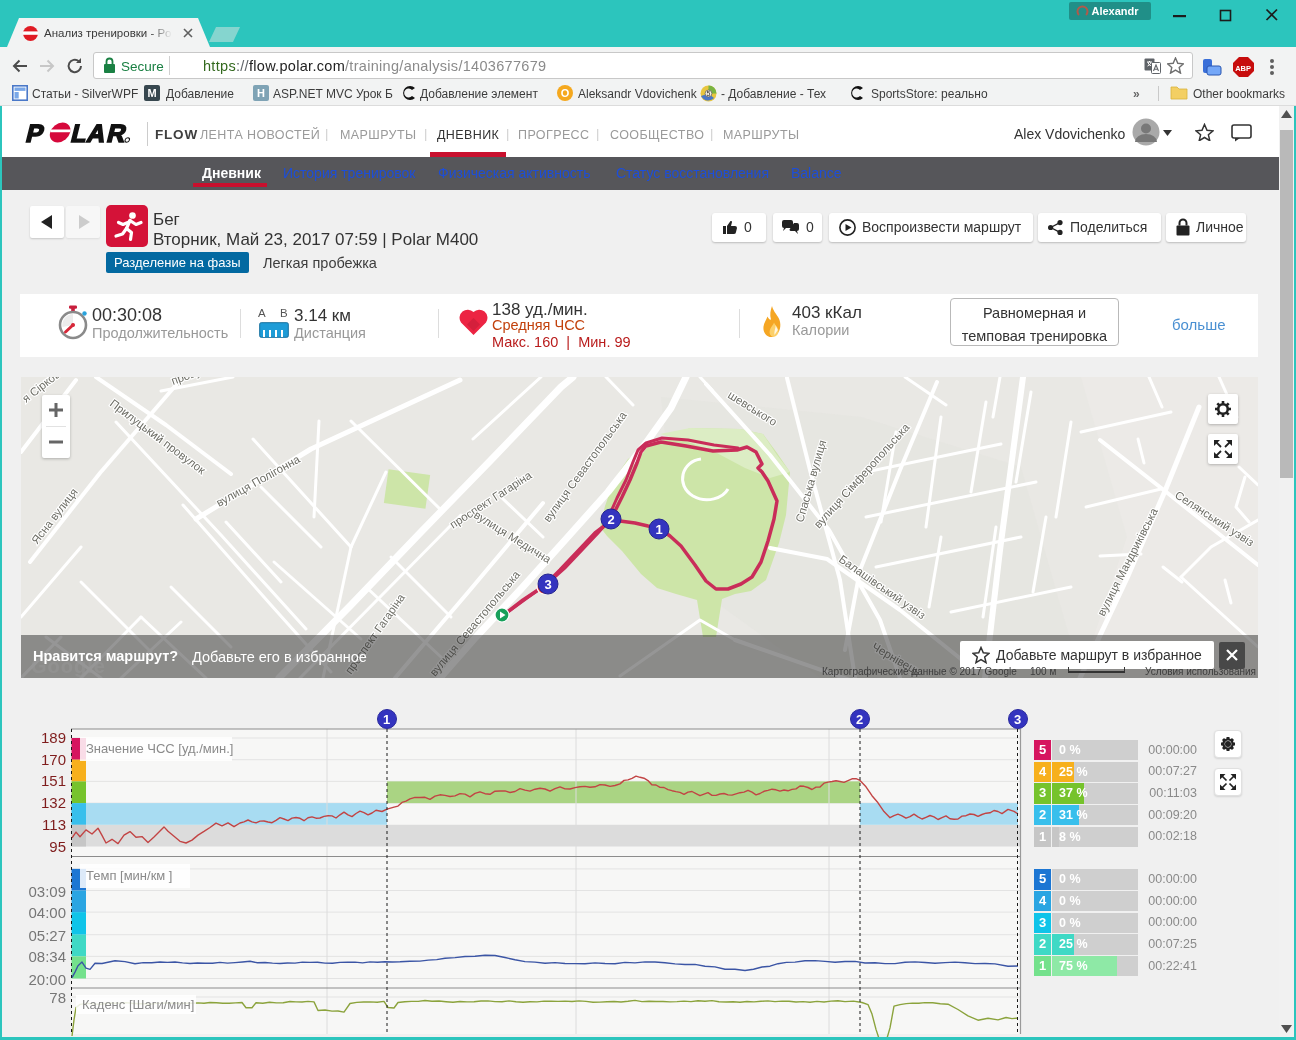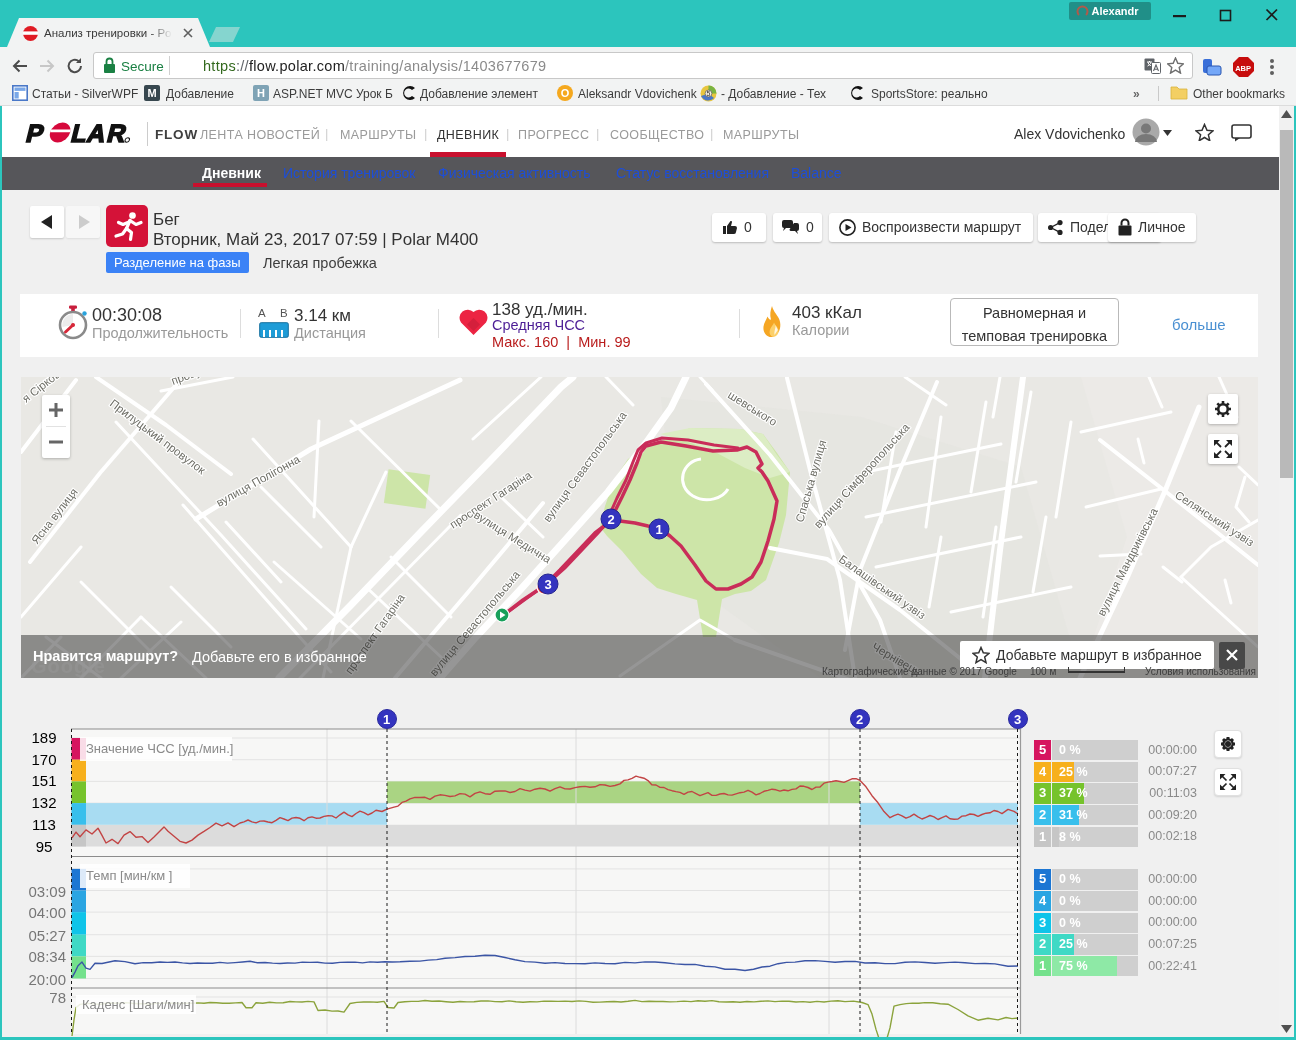--- a/index.html
+++ b/index.html
@@ -27,21 +27,21 @@
 .mnav{position:absolute;top:128px;font-size:12.5px;color:#9a9a9a;letter-spacing:.4px;}
 .mnavsep{position:absolute;top:126px;color:#d0d0d0;font-size:13px;}
 #subnav{left:2px;top:157px;width:1277px;height:33px;background:#56565a;}
 .snav{position:absolute;top:165px;font-size:14px;color:#1d4ed8;}
 #redline2{left:193px;top:183px;width:74px;height:4px;background:#c8102e;}
 
 .navbtn{position:absolute;top:206px;width:34px;height:32px;background:#fff;border-radius:2px;box-shadow:0 1px 2px rgba(0,0,0,.18);}
 #sporticon{left:106px;top:205px;width:42px;height:42px;background:#d41238;border-radius:5px;}
 #wtitle{left:153px;top:210px;font-size:17px;color:#333;}
 #wdate{left:153px;top:230px;font-size:17px;color:#333;}
-#chip{left:106px;top:252px;height:21px;background:#3b82f6;border-radius:2px;color:#fff;font-size:13px;line-height:21px;padding:0 8px;}
+#chip{left:106px;top:252px;height:21px;background:#0369a1;border-radius:2px;color:#fff;font-size:13px;line-height:21px;padding:0 8px;}
 #easyrun{left:263px;top:255px;font-size:14.5px;color:#3d3d3d;}
 .wbtn{position:absolute;top:213px;height:29px;background:#fff;border-radius:3px;box-shadow:0 1px 2px rgba(0,0,0,.22);font-size:14px;color:#333;line-height:29px;}
 
 #stats{left:20px;top:294px;width:1238px;height:63px;background:#fff;}
 .sdiv{position:absolute;width:1px;background:#ddd;top:309px;height:29px;}
 .big{font-size:17px;color:#333;}
 .gry{font-size:14.5px;color:#999;}
 #phasebtn{left:950px;top:298px;width:169px;height:48px;background:#fff;border:1px solid #b9b9b9;border-radius:4px;font-size:14.5px;color:#333;text-align:center;line-height:1.6;padding-top:3px;}
 #more{left:1172px;top:316px;font-size:15px;color:#4a90d2;}
 
@@ -53,21 +53,21 @@
 #xbtn{left:1219px;top:642px;width:26px;height:27px;background:#484848;border-radius:2px;}
 .attr{position:absolute;top:666px;font-size:10px;color:#3c3c3c;}
 .mapbtn{position:absolute;width:30px;height:30px;background:#fff;border-radius:2px;box-shadow:0 1px 3px rgba(0,0,0,.25);}
 
 #sbtrack{left:1279px;top:106px;width:15px;height:931px;background:#f1f1f1;}
 #sbthumb{left:1280px;top:130px;width:13px;height:348px;background:#b9b9b9;}
 #bleft{left:0;top:106px;width:2px;height:934px;background:#2cc5bd;}
 #bright{left:1294px;top:106px;width:2px;height:934px;background:#2cc5bd;}
 #bbottom{left:0;top:1037px;width:1296px;height:3px;background:#2cc5bd;}
 
-.axlab{position:absolute;font-size:15px;color:#000000;text-align:center;width:44px;}
+.axlab{position:absolute;font-size:15px;color:#7f1d1d;text-align:right;width:44px;}
 .axlab2{position:absolute;font-size:15px;color:#767676;text-align:right;width:52px;}
 .zrow{position:absolute;height:20.3px;}
 .zsq{position:absolute;left:0;top:0;width:17px;height:20.3px;color:#fff;font-size:13px;font-weight:bold;text-align:center;line-height:20.3px;}
 .zbar{position:absolute;left:18px;top:0;width:86px;height:20.3px;background:#cfcfcf;}
 .zfill{position:absolute;left:0;top:0;height:20.3px;}
 .zpct{position:absolute;left:25px;top:0;color:#fff;font-size:12.5px;font-weight:bold;line-height:20.3px;}
 .ztime{position:absolute;left:110px;top:2.5px;width:53px;font-size:12.5px;color:#8a8a8a;text-align:right;}
 .cbtn{position:absolute;left:1214px;width:28px;height:28px;background:#fff;border:1px solid #e0e0e0;border-radius:4px;box-shadow:0 1px 2px rgba(0,0,0,.12);}
 .phc{position:absolute;top:709px;width:20px;height:20px;border-radius:50%;background:#3434bf;color:#fff;font-size:13px;font-weight:bold;text-align:center;line-height:20px;border:1px solid #2a2a9e;}
 </style></head>
@@ -261,21 +261,21 @@
 <div class="wbtn" style="left:829px;width:204px"><svg style="position:absolute;left:10px;top:6px" width="17" height="17">
       <circle cx="8.5" cy="8.5" r="7.6" fill="none" stroke="#222" stroke-width="1.6"></circle>
       <path d="M6.5 5 L12.5 8.5 L6.5 12 Z" fill="#222"></path>
     </svg><span style="margin-left:33px">Воспроизвести маршрут</span></div>
 <div class="wbtn" style="left:1038px;width:123px"><svg style="position:absolute;left:10px;top:7px" width="15" height="15">
       <circle cx="12" cy="2.6" r="2.6" fill="#222"></circle>
       <circle cx="2.6" cy="7.5" r="2.6" fill="#222"></circle>
       <circle cx="12" cy="12.4" r="2.6" fill="#222"></circle>
       <path d="M2.6 7.5 L12 2.6 M2.6 7.5 L12 12.4" stroke="#222" stroke-width="1.4"></path>
     </svg><span style="margin-left:32px">Поделиться</span></div>
-<div class="wbtn" style="left:1108px;width:88px"><svg style="position:absolute;left:10px;top:5px" width="14" height="18">
+<div class="wbtn" style="left:1166px;width:80px"><svg style="position:absolute;left:10px;top:5px" width="14" height="18">
       <rect x="0.5" y="7.5" width="13" height="10" rx="1" fill="#222"></rect>
       <path d="M3.5 7.5 V5 A3.5 3.5 0 0 1 10.5 5 V7.5" stroke="#222" stroke-width="2" fill="none"></path>
     </svg><span style="margin-left:30px">Личное</span></div>
 
 <div class="abs" id="stats"></div>
 <svg class="abs" style="left:56px;top:304px" width="34" height="38" viewBox="0 0 34 38">
     <rect x="13" y="1.5" width="8" height="3.2" rx="1.2" fill="#c81e3c"></rect>
     <rect x="15.2" y="4" width="3.6" height="4" fill="#c81e3c"></rect>
     <circle cx="17" cy="21" r="13" fill="#fff" stroke="#8a8a8a" stroke-width="2.6"></circle>
     <path d="M17 21 L17 10 A11 11 0 0 0 6.5 23 Z" fill="#ececec"></path>
@@ -298,21 +298,21 @@
     </g>
   </svg>
 <div class="abs big" style="left:294px;top:306px">3.14 км</div>
 <div class="abs gry" style="left:294px;top:325px">Дистанция</div>
 <div class="sdiv" style="left:438px"></div>
 <svg class="abs" style="left:458px;top:308px" width="31" height="28" viewBox="0 0 31 28">
     <path d="M15.5 27 L3 14.5 A8.2 8.2 0 0 1 15.5 4 A8.2 8.2 0 0 1 28 14.5 Z" fill="#ec2443"></path>
     <path d="M15.5 10 L22 16.5 L15.5 23 L9 16.5 Z" fill="#d41f3c"></path>
   </svg>
 <div class="abs" style="left:492px;top:300px;font-size:17px;color:#333">138 уд./мин.</div>
-<div class="abs" style="left:492px;top:317px;font-size:14.5px;color:#4c1d95">Средняя ЧСС</div>
+<div class="abs" style="left:492px;top:317px;font-size:14.5px;color:#c2410c">Средняя ЧСС</div>
 <div class="abs" style="left:492px;top:334px;font-size:14.5px;color:#b91c1c">Макс. 160&nbsp; |&nbsp; Мин. 99</div>
 <div class="sdiv" style="left:739px"></div>
 <svg class="abs" style="left:763px;top:306px" width="20" height="32" viewBox="0 0 20 32">
     <path d="M9 0 C10.5 6 15 9.5 16.5 14 C18.5 20 17 26 12.5 29.5 C10.5 31 7.5 31.5 5.5 30.5 C1.5 28.5 0 24.5 0.5 20.5 C1 16.5 3.5 13.5 4.5 10.5 C5.5 13 7 14 8 13.5 C6.5 9 7.5 4 9 0" fill="#f5a623"></path>
     <path d="M10.5 30.8 C7 30.5 5.5 26.5 7.5 22.5 C8.8 20 10.5 18.5 11 16.5 C12.5 20 15.5 21.5 15.5 25 C15.5 28.5 13.5 30.5 10.5 30.8" fill="#fcd06a"></path>
     <path d="M11.5 29 C11 24 13 22 12.5 19 L14.8 24 Z" fill="#fff" opacity="0.8"></path>
   </svg>
 <div class="abs" style="left:792px;top:303px;font-size:17px;color:#333">403 кКал</div>
 <div class="abs" style="left:792px;top:322px;font-size:14.5px;color:#999">Калории</div>
 <div class="abs" id="phasebtn">Равномерная и<br>темповая тренировка</div>

